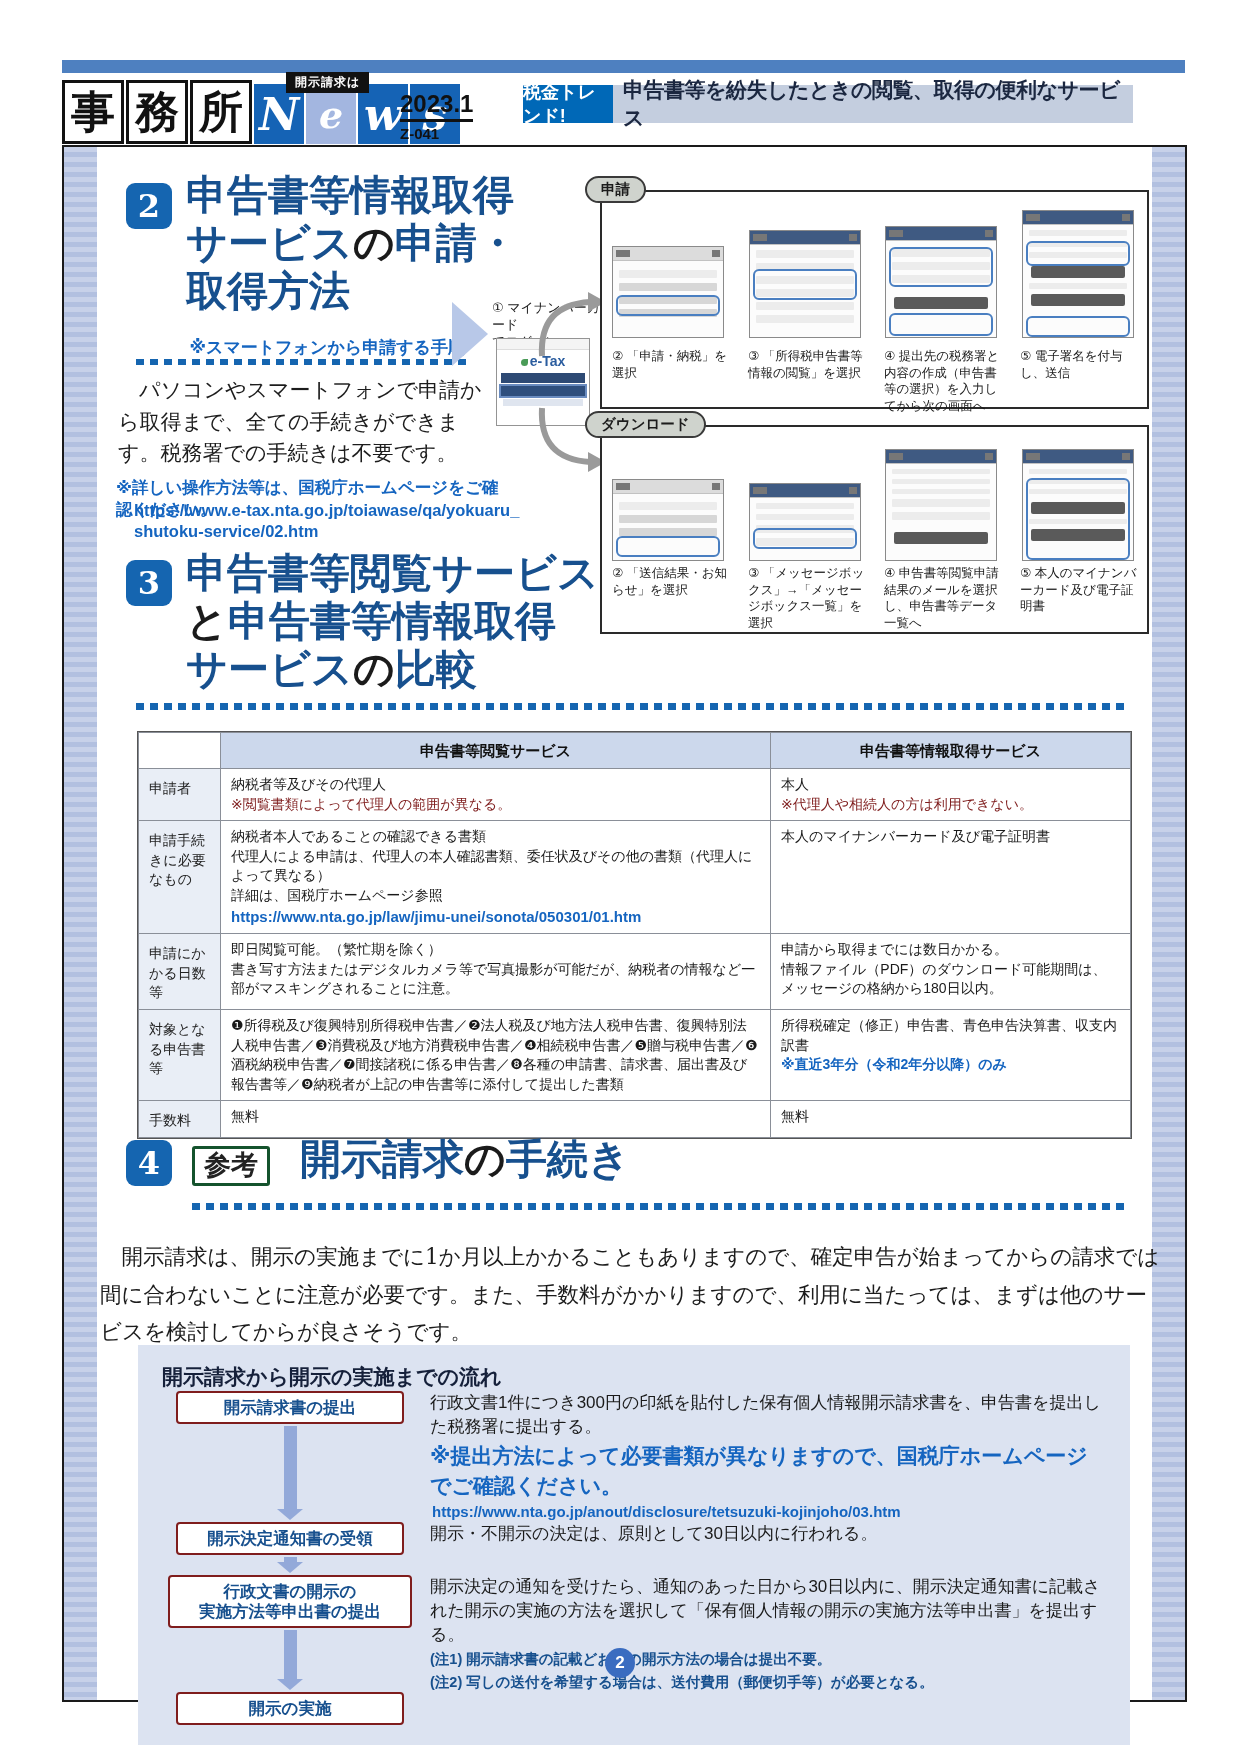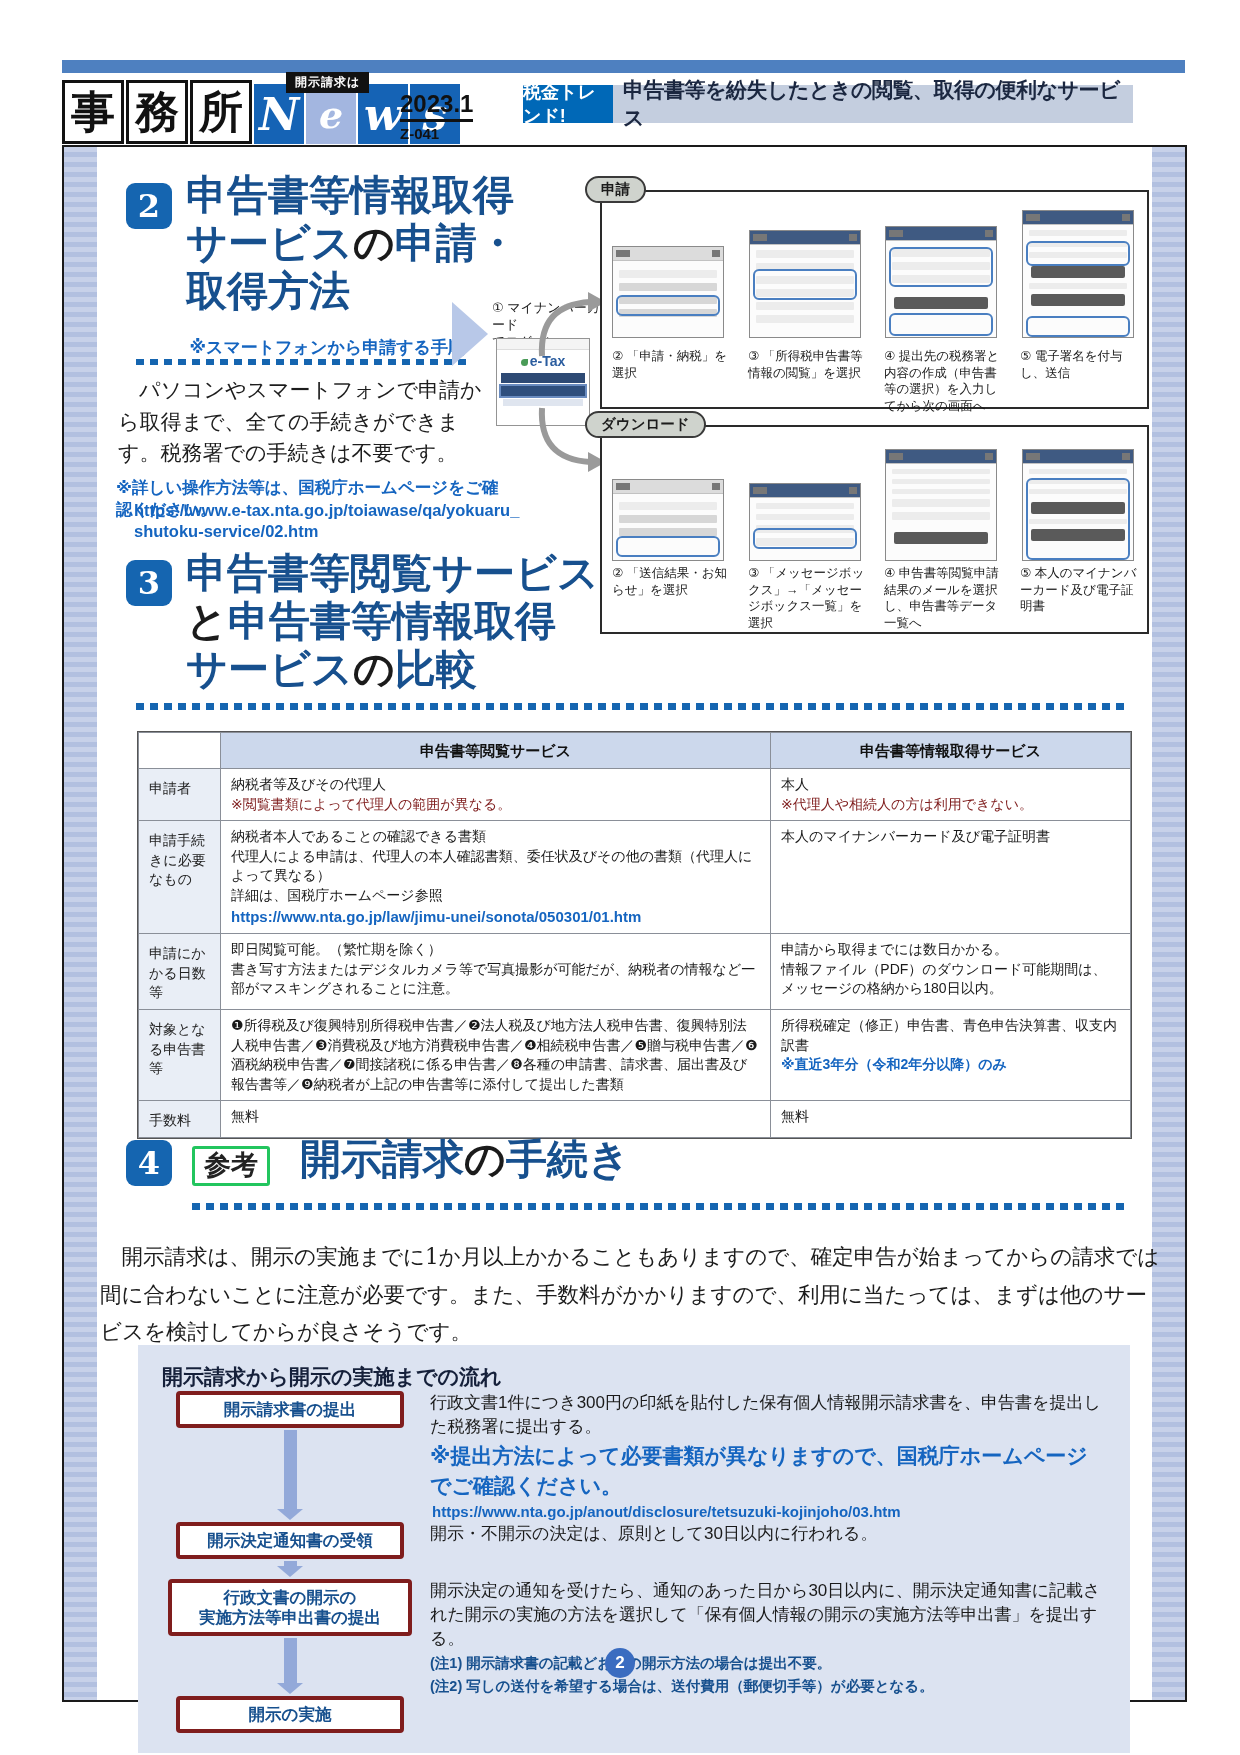--- a/index.html
+++ b/index.html
@@ -84,30 +84,30 @@
   .cmp{position:absolute;left:138px;top:732px;width:992px;border-collapse:collapse;table-layout:fixed;
        font-size:14px;line-height:1.4;}
   .cmp col.c0{width:82px;} .cmp col.c1{width:550px;} .cmp col.c2{width:360px;}
   .cmp th,.cmp td{border:1px solid #8a8f98;padding:6px 10px;vertical-align:top;text-align:left;}
   .cmp thead th{background:#ccd8ec;text-align:center;font-size:15px;padding:7px 4px;color:#111;}
   .cmp thead th.empty{background:#fff;}
   .cmp td.lab{background:#e9eef6;font-size:14px;color:#222;padding-top:10px;}
   .cmp{outline:1px solid #555;}
 
   
-  .refbox{position:absolute;left:192px;top:1146px;border:3px solid #22c55e;border-radius:3px;
+  .refbox{position:absolute;left:192px;top:1146px;border:3px solid #14532d;border-radius:3px;
           font-size:27px;font-weight:bold;color:#222;padding:2px 9px;line-height:1.1;}
   .p4{position:absolute;left:100px;top:1238px;width:1062px;font-size:21.5px;line-height:1.75;text-indent:1em;}
 
   .bluebox{position:absolute;left:138px;top:1345px;width:992px;background:#dce3f1;
            padding:18px 24px 20px;box-sizing:border-box;}
   .fb-title{font-size:21px;font-weight:bold;color:#15203a;margin-bottom:0;}
   .frow{display:flex;}
   .fcol{width:256px;display:flex;flex-direction:column;align-items:center;flex-shrink:0;}
-  .fstep{box-sizing:border-box;width:228px;border:4px solid #7f1d1d;border-radius:4px;background:#fff;
+  .fstep{box-sizing:border-box;width:228px;border:2px solid #7f1d1d;border-radius:4px;background:#fff;
          color:#17508e;font-weight:bold;font-size:16.5px;text-align:center;padding:4px 2px;line-height:1.25;}
   .fstep.wide{width:244px;}
   .farrow{flex:1;min-height:14px;display:flex;flex-direction:column;align-items:center;padding:2px 0;}
   .farrow .bar{width:13px;flex:1;background:#93a9d9;min-height:5px;}
   .farrow .tip{width:0;height:0;border-left:13px solid transparent;border-right:13px solid transparent;
                border-top:11px solid #93a9d9;}
   .ftext{flex:1;padding-left:12px;font-size:17px;color:#1a1a1a;line-height:1.42;}
   .fnote{color:#1565c0;font-weight:bold;font-size:21px;margin-top:2px;}
   .furl{color:#1565c0;font-weight:bold;font-size:15px;padding-left:16px;}
   .fnote2{color:#17508e;font-weight:bold;font-size:14.5px;margin-top:2px;}

